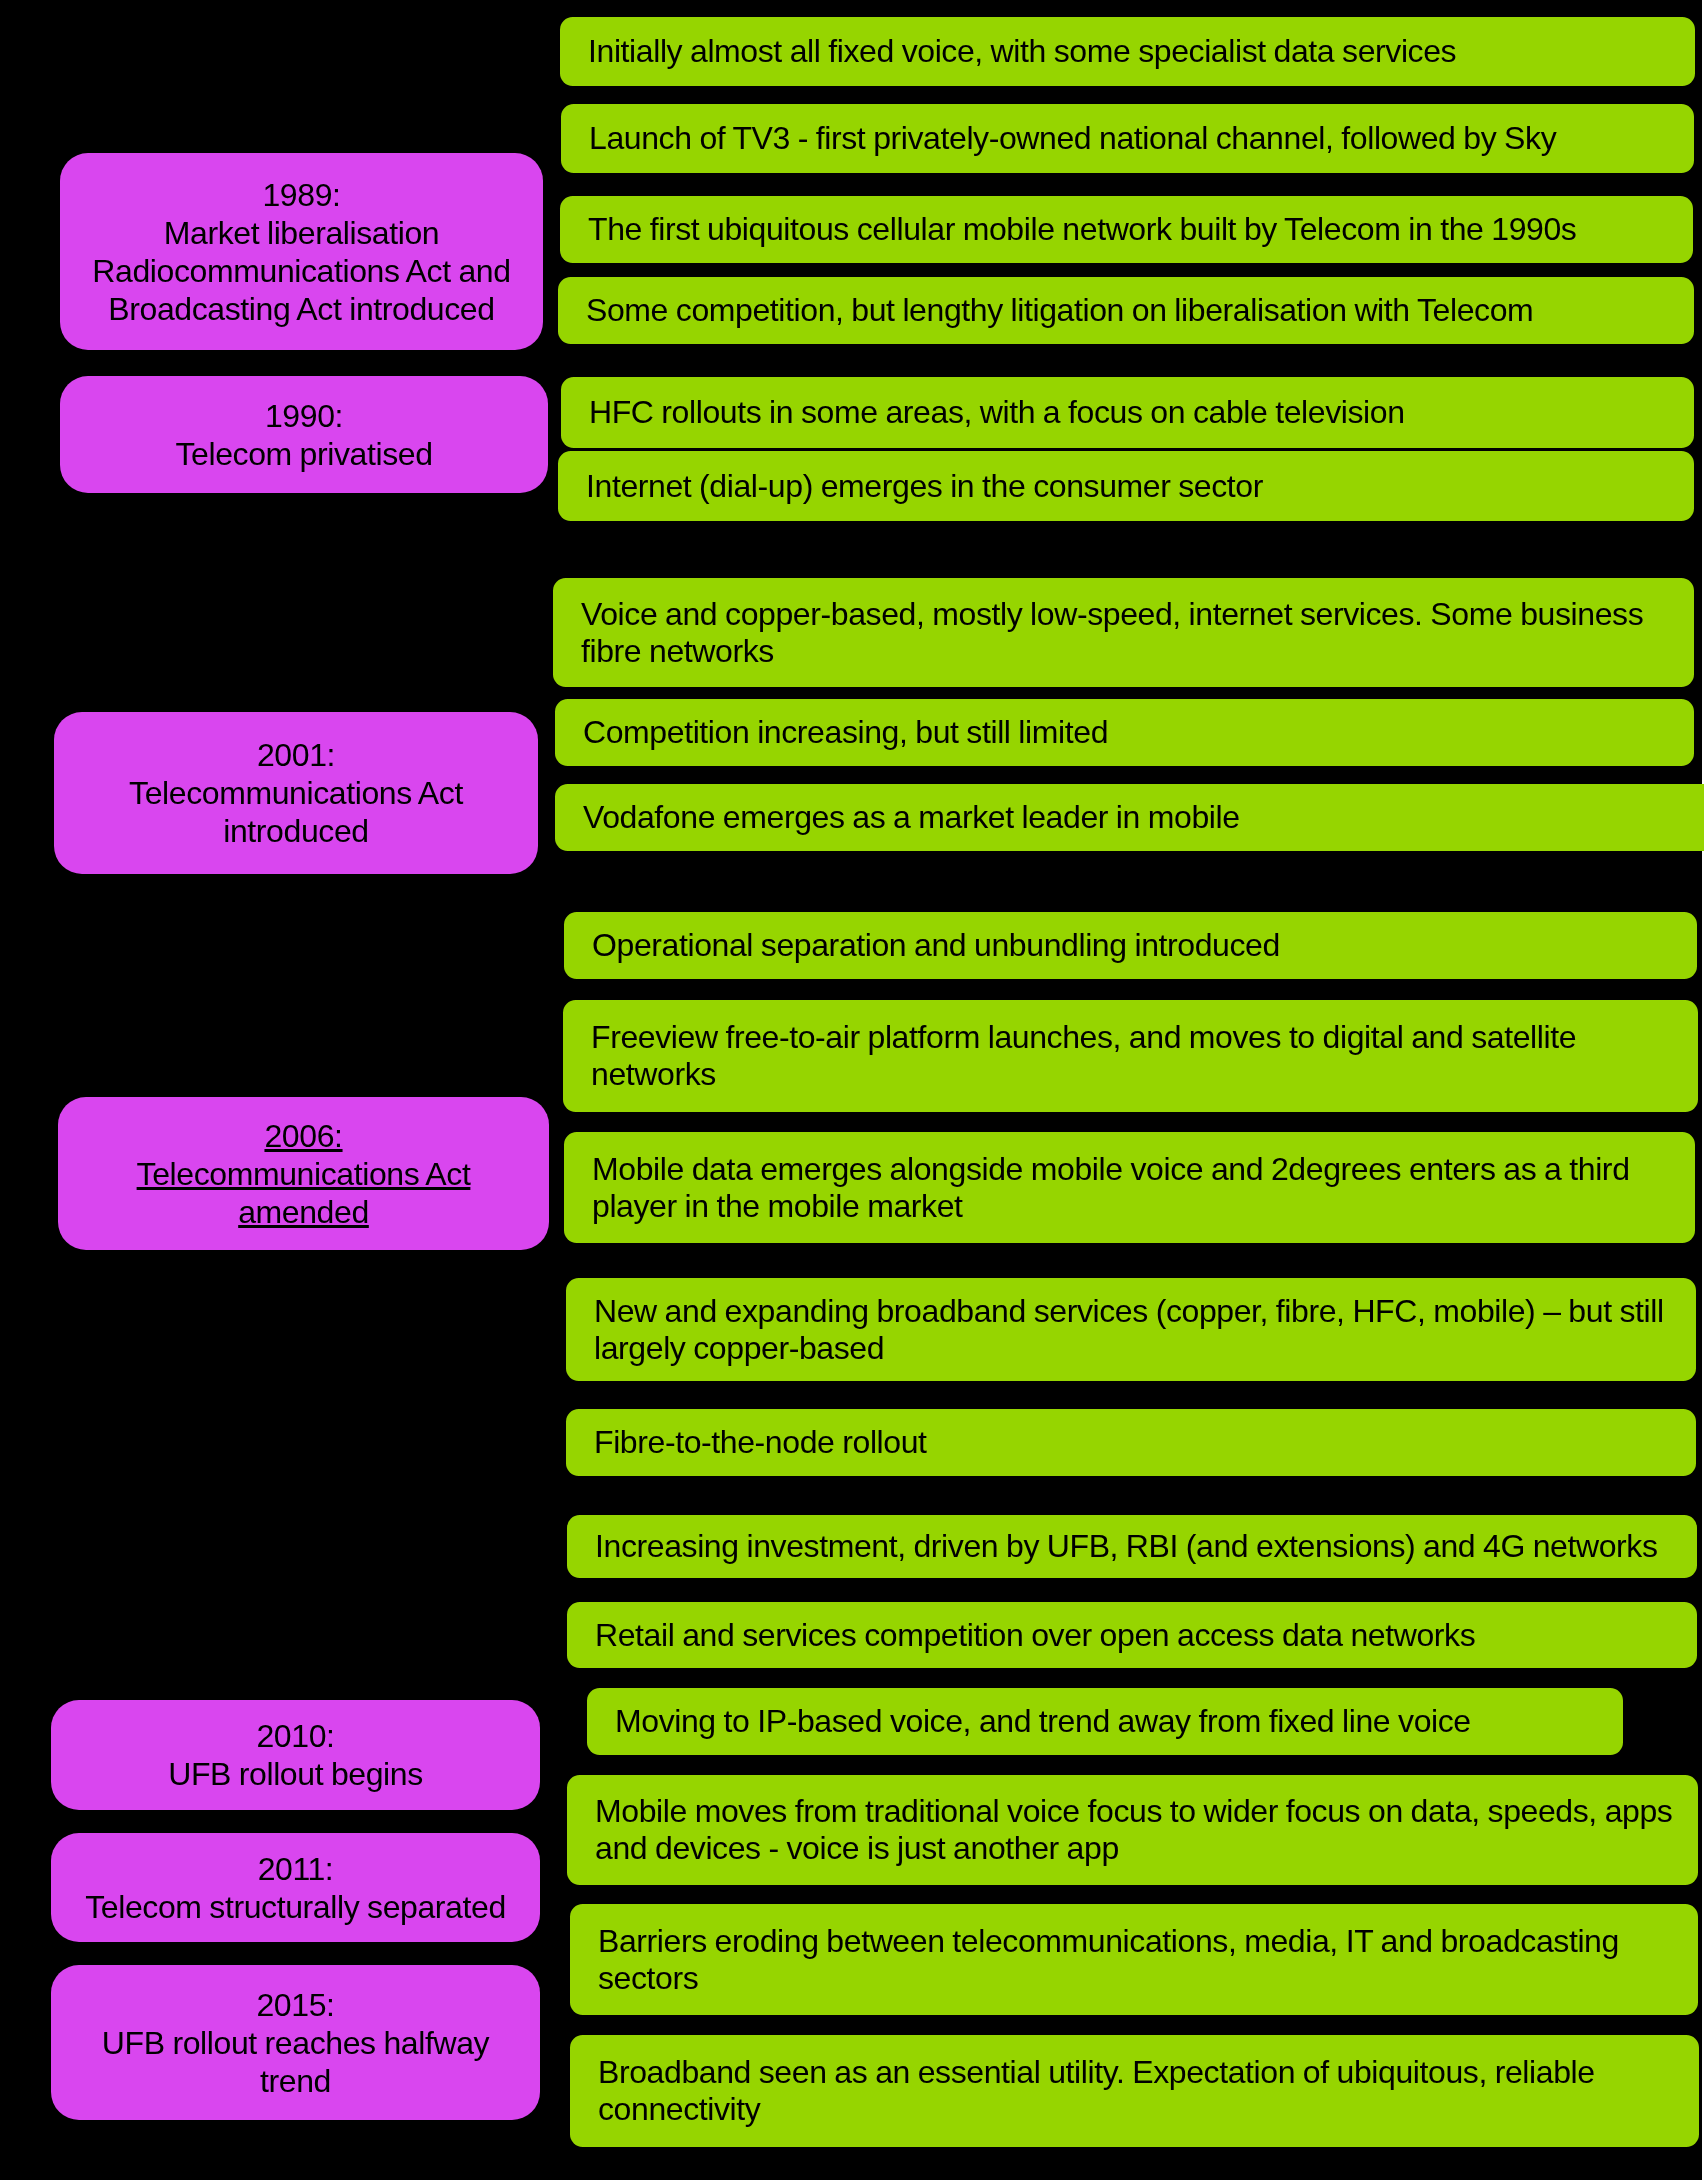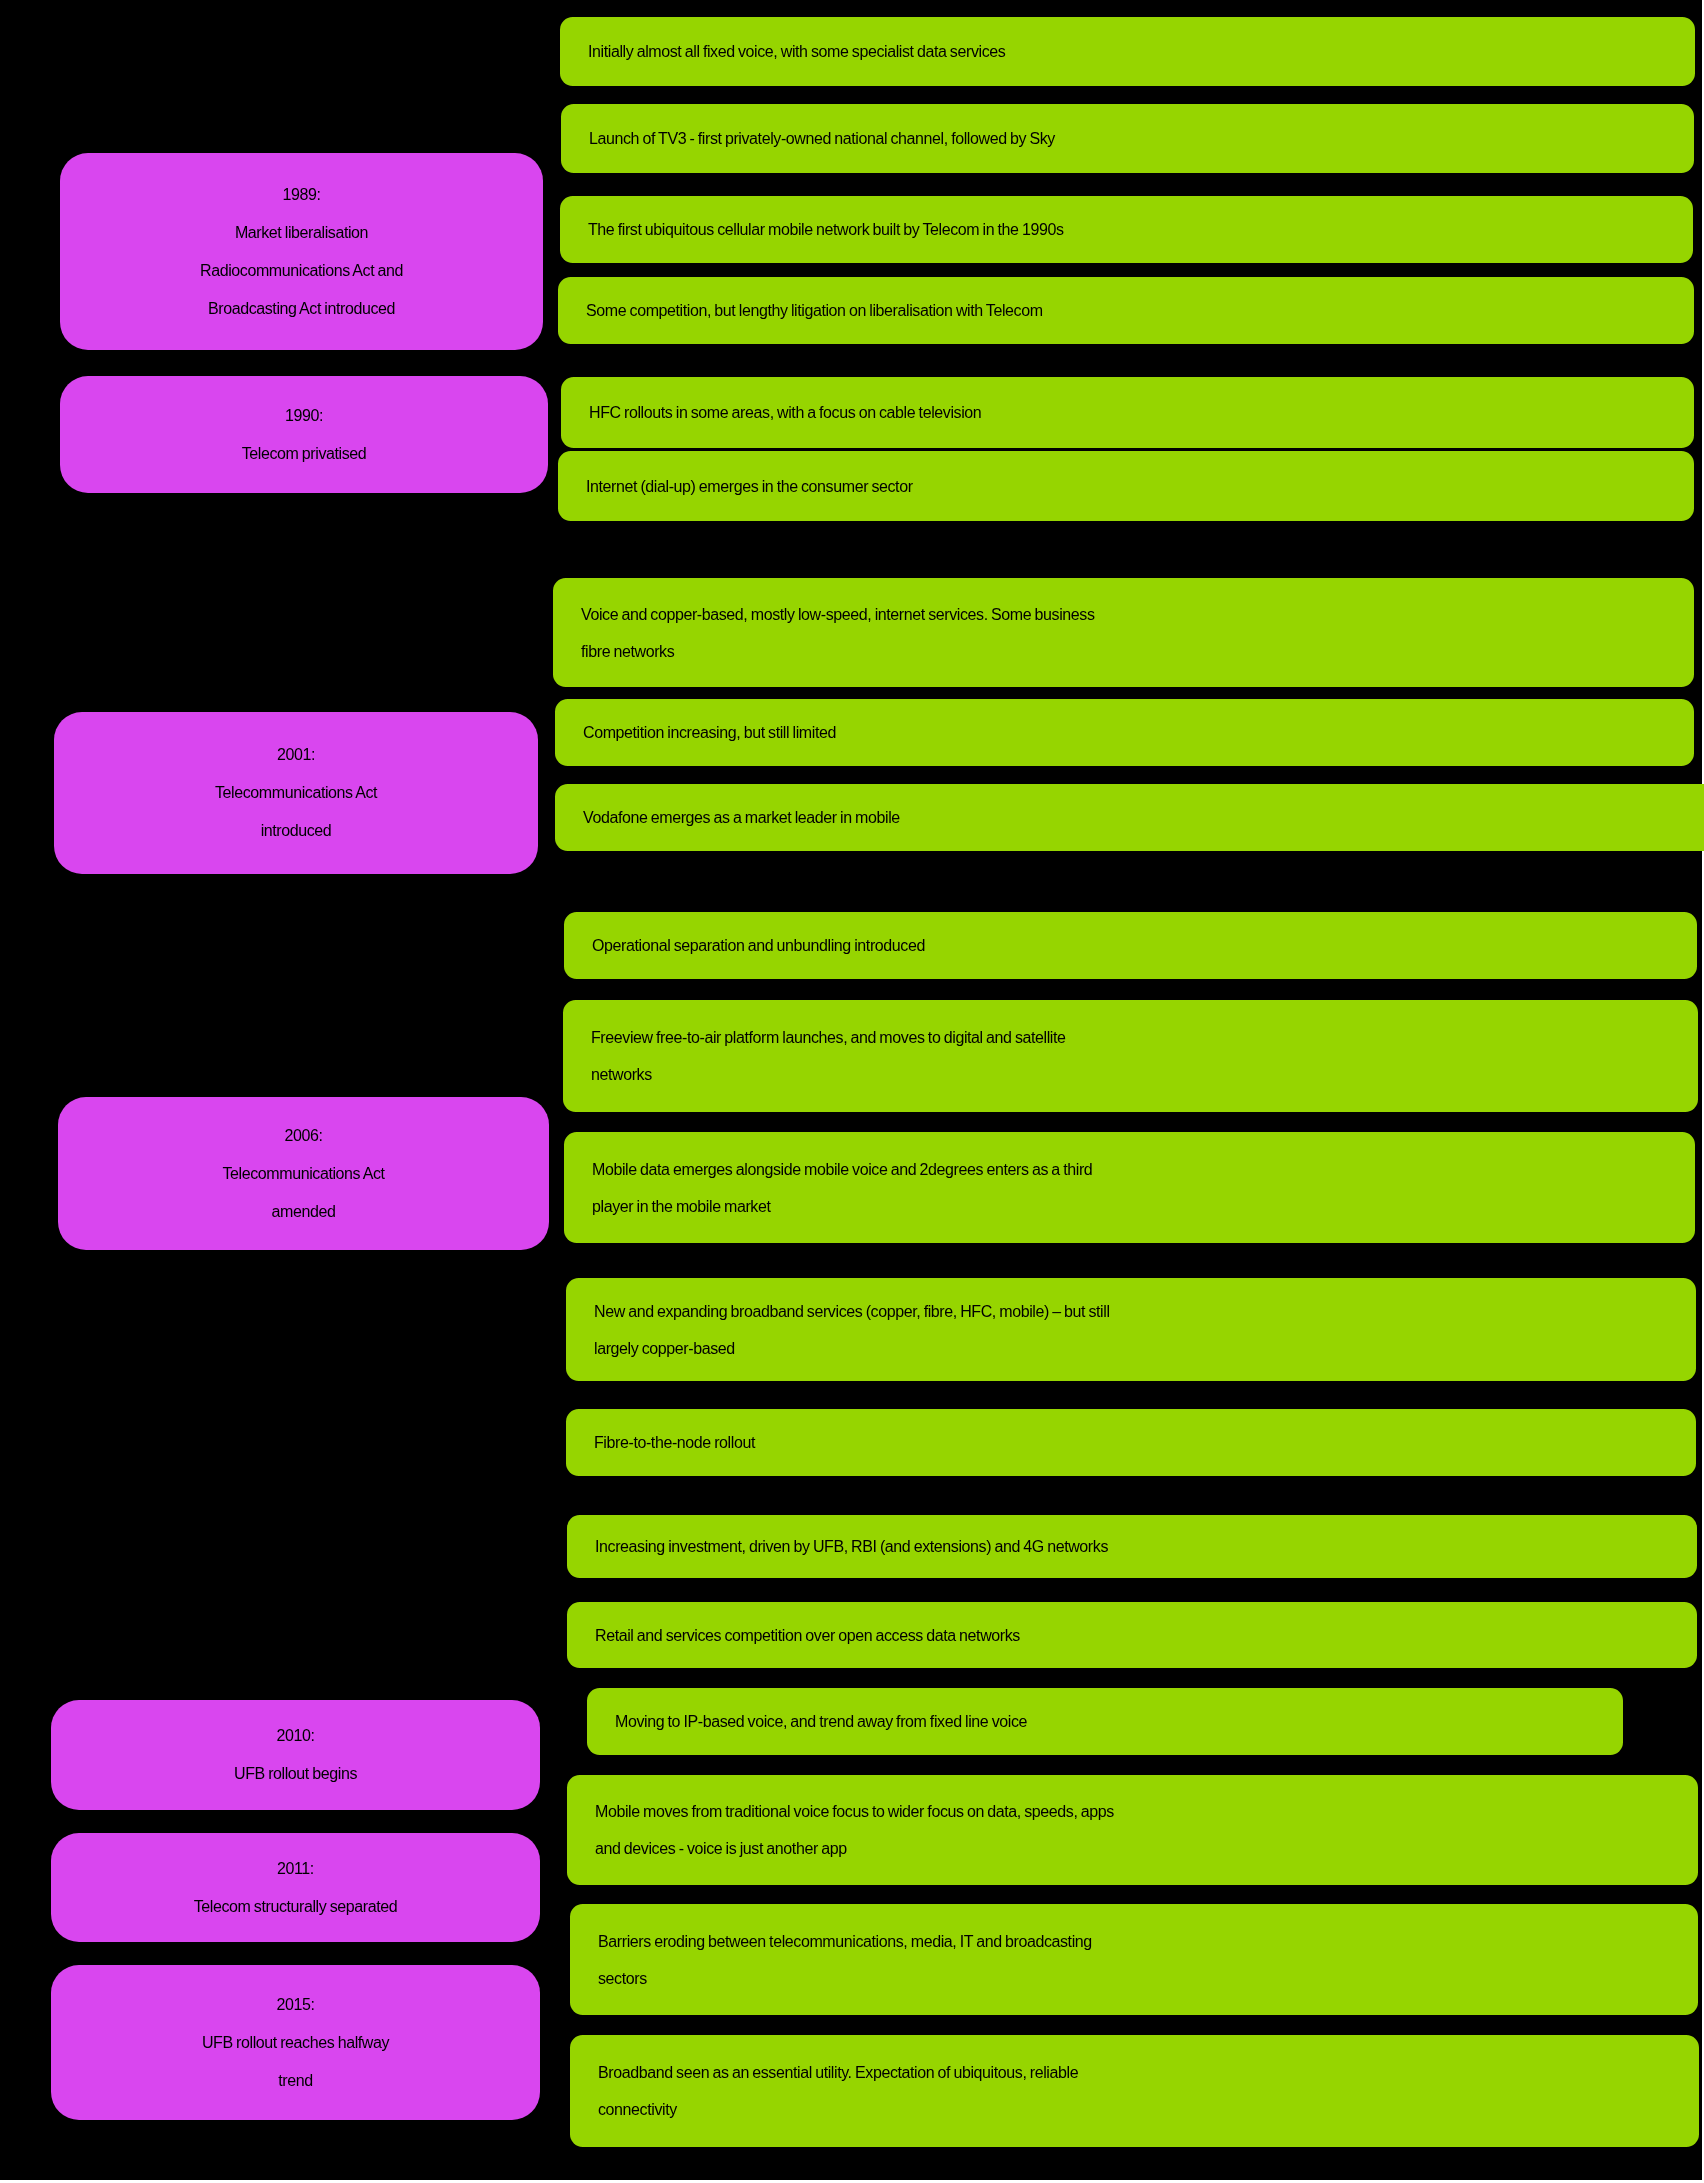--- a/index.html
+++ b/index.html
@@ -5,21 +5,21 @@
   html, body { margin: 0; padding: 0; background: #ffffff; }
   body { width: 1705px; height: 2183px; position: relative; overflow: hidden; }
   .canvas {
     position: absolute; left: 0; top: 0; width: 1702px; height: 2180px;
     background: #000000;
   }
   .box {
     position: absolute; box-sizing: border-box;
     font-family: "Liberation Sans", sans-serif;
     color: #000000;
-    font-size: 16px;
+    font-size: 32px;
     letter-spacing: -0.4px;
     word-spacing: -0.7px;
     display: flex; flex-direction: column; justify-content: center;
   }
   .box .line { display: block; white-space: nowrap; line-height: 37px; }
   .event {
     background: #d946ef;
     border-radius: 28px;
     align-items: center; text-align: center;
   }
@@ -47,21 +47,21 @@
     <span class="line">1990:</span>
     <span class="line">Telecom privatised</span>
   </div>
 
   <div class="box event" style="left:54px; top:712px; width:484px; height:162px;">
     <span class="line">2001:</span>
     <span class="line">Telecommunications Act</span>
     <span class="line">introduced</span>
   </div>
 
-  <div class="box event" style="left:58px; top:1097px; width:491px; height:153px;">
+  <div class="box event" style="left:58px; top:1097px; width:491px; height:153px;text-decoration:underline;">
     <span class="line">2006:</span>
     <span class="line">Telecommunications Act</span>
     <span class="line">amended</span>
   </div>
 
   <div class="box event" style="left:51px; top:1700px; width:489px; height:110px;">
     <span class="line">2010:</span>
     <span class="line">UFB rollout begins</span>
   </div>
 

